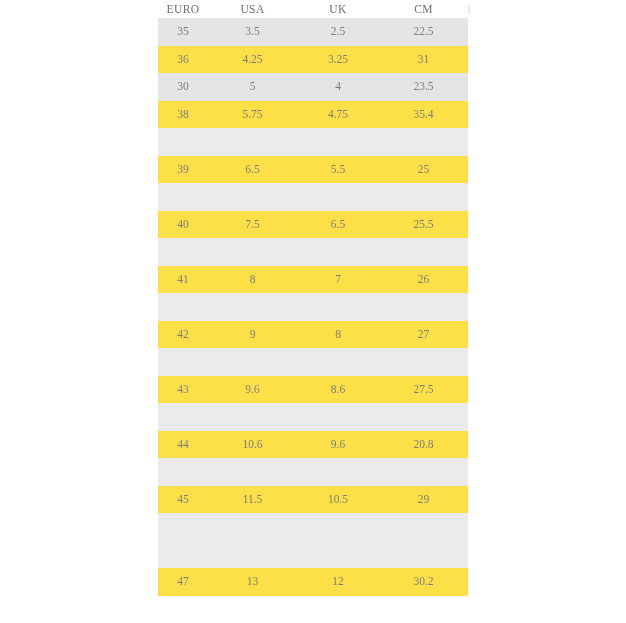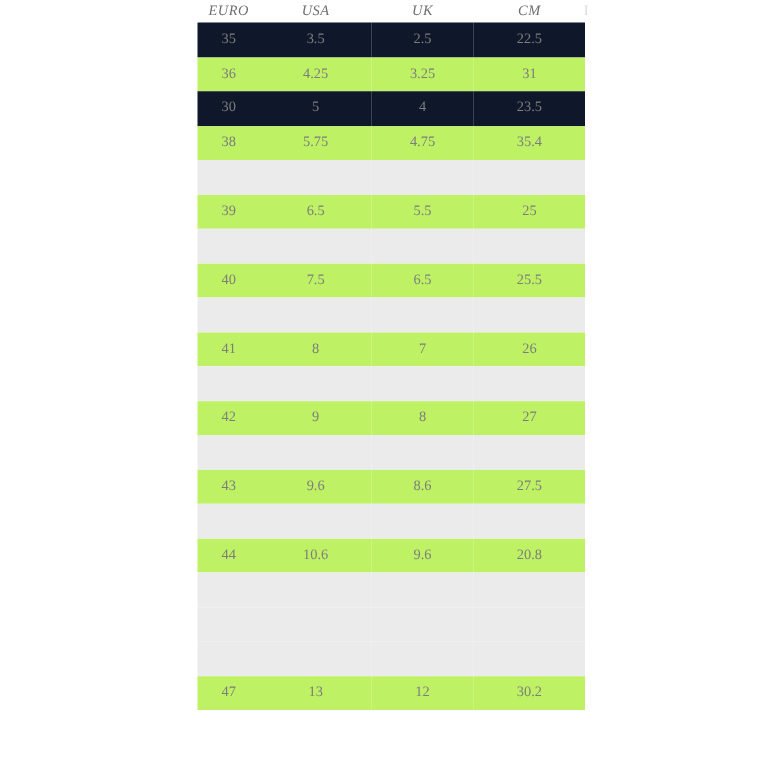--- a/index.html
+++ b/index.html
@@ -34,36 +34,35 @@
     height: 18px;
     line-height: 18px;
     font-weight: normal;
     font-size: 11.5px;
     color: #6f6f6f;
     text-align: center;
     letter-spacing: 0.4px;
     vertical-align: middle;
     background: #ffffff;
     white-space: nowrap;
-    font-style: italic;
   }
 
   .data-row td {
     padding: 0;
     height: 27.5px;
     line-height: 27.5px;
     font-size: 11.5px;
     color: #7d7d7d;
     text-align: center;
     vertical-align: middle;
     white-space: nowrap;
   }
 
-  .row-shaded td { background: #0f172a; }
-  .row-plain  td { background: #bef264; }
+  .row-shaded td { background: #e5e5e5; }
+  .row-plain  td { background: #fde047; }
 
   .spacer-row td {
     padding: 0;
     height: 27.5px;
     line-height: 27.5px;
     background: #ebebeb;
     font-size: 11.5px;
   }
 
   
@@ -196,20 +195,26 @@
         <td>10.6</td>
         <td>9.6</td>
         <td>20.8</td>
       </tr>
       <tr class="spacer-row">
         <td></td>
         <td></td>
         <td></td>
         <td></td>
       </tr>
+      <tr class="data-row row-plain">
+        <td>45</td>
+        <td>11.5</td>
+        <td>10.5</td>
+        <td>29</td>
+      </tr>
       <tr class="spacer-row">
         <td></td>
         <td></td>
         <td></td>
         <td></td>
       </tr>
       <tr class="spacer-row">
         <td></td>
         <td></td>
         <td></td>

